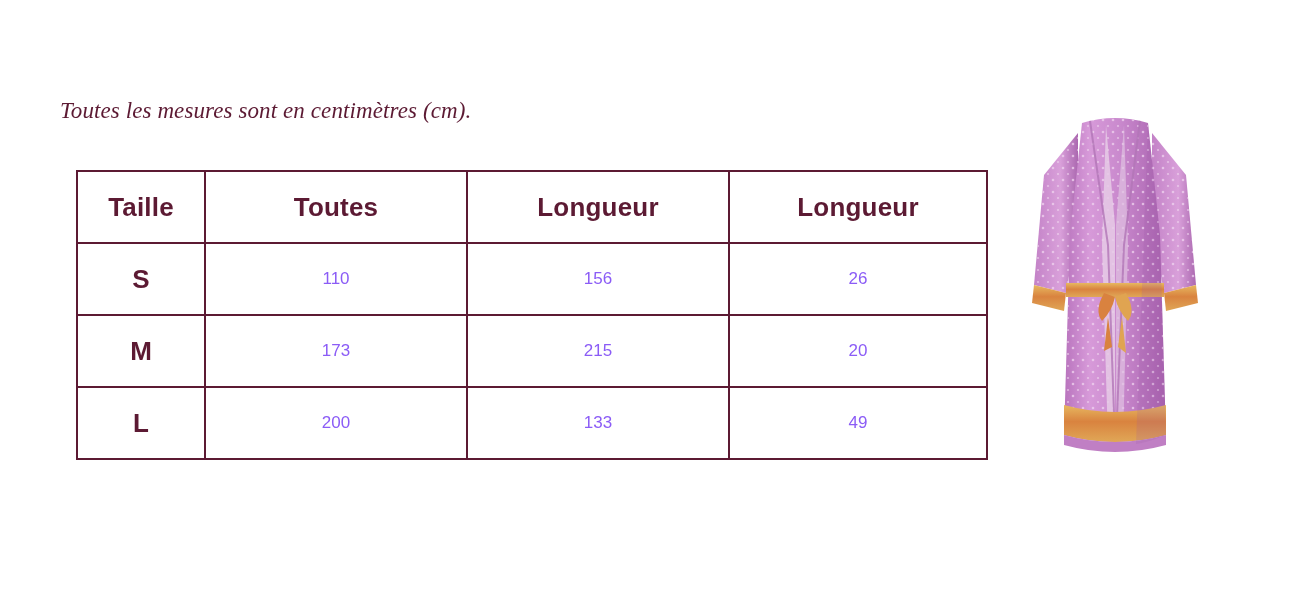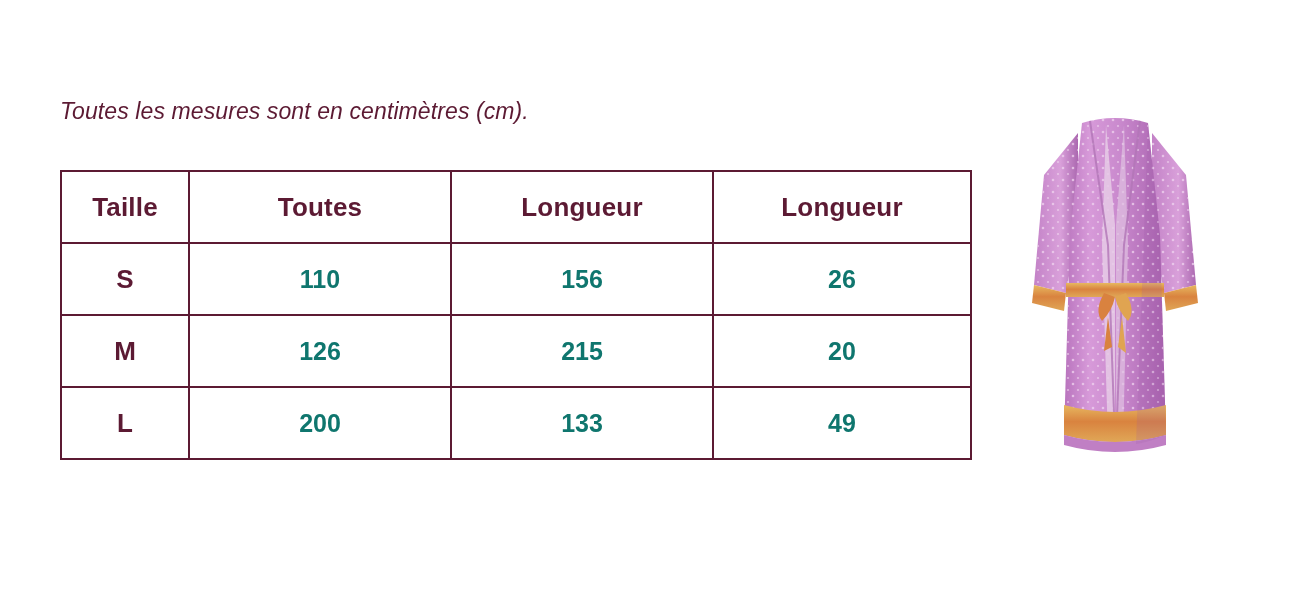--- a/index.html
+++ b/index.html
@@ -40,57 +40,58 @@
   }
 
   
   .note {
     position: absolute;
     left: 60px;
     top: 98px;
     font-size: 23px;
     font-style: italic;
     color: #5c1a33;
-    font-family: Liberation Sans, sans-serif;
+    font-family: Liberation Serif, serif;
     letter-spacing: .1px;
     z-index: 3;
   }
 
   
   .table-wrap {
     position: absolute;
     left: 60px;
     top: 170px;
     width: 910px;
     z-index: 2;
   }
   table.size-table {
     width: 910px;
     border-collapse: collapse;
     table-layout: fixed;
+    margin-left: 16px;
   }
   table.size-table th,
   table.size-table td {
     border: 2px solid #5c1a33;
     height: 68px;
     text-align: center;
     vertical-align: middle;
     color: #3d1020;
     background: transparent;
   }
   table.size-table th {
     font-size: 26px;
     font-weight: bold;
     color: #5c1a33;
     letter-spacing: .2px;
   }
   table.size-table td {
-    font-size: 25px;
-    font-weight: bold;
-    color: #0f766e;
+    font-size: 17px;
+    font-weight: normal;
+    color: #8b5cf6;
   }
   table.size-table td.size-cell {
     font-weight: bold;
     font-size: 26px;
     color: #5c1a33;
   }
   col.c-size    { width: 128px; }
   col.c-buste   { width: 262px; }
   col.c-long    { width: 262px; }
   col.c-manches { width: 258px; }
@@ -135,21 +136,21 @@
       </thead>
       <tbody>
         <tr>
           <td class="size-cell">S</td>
           <td>110</td>
           <td>156</td>
           <td>26</td>
         </tr>
         <tr>
           <td class="size-cell">M</td>
-          <td>126</td>
+          <td>173</td>
           <td>215</td>
           <td>20</td>
         </tr>
         <tr>
           <td class="size-cell">L</td>
           <td>200</td>
           <td>133</td>
           <td>49</td>
         </tr>
       </tbody>

